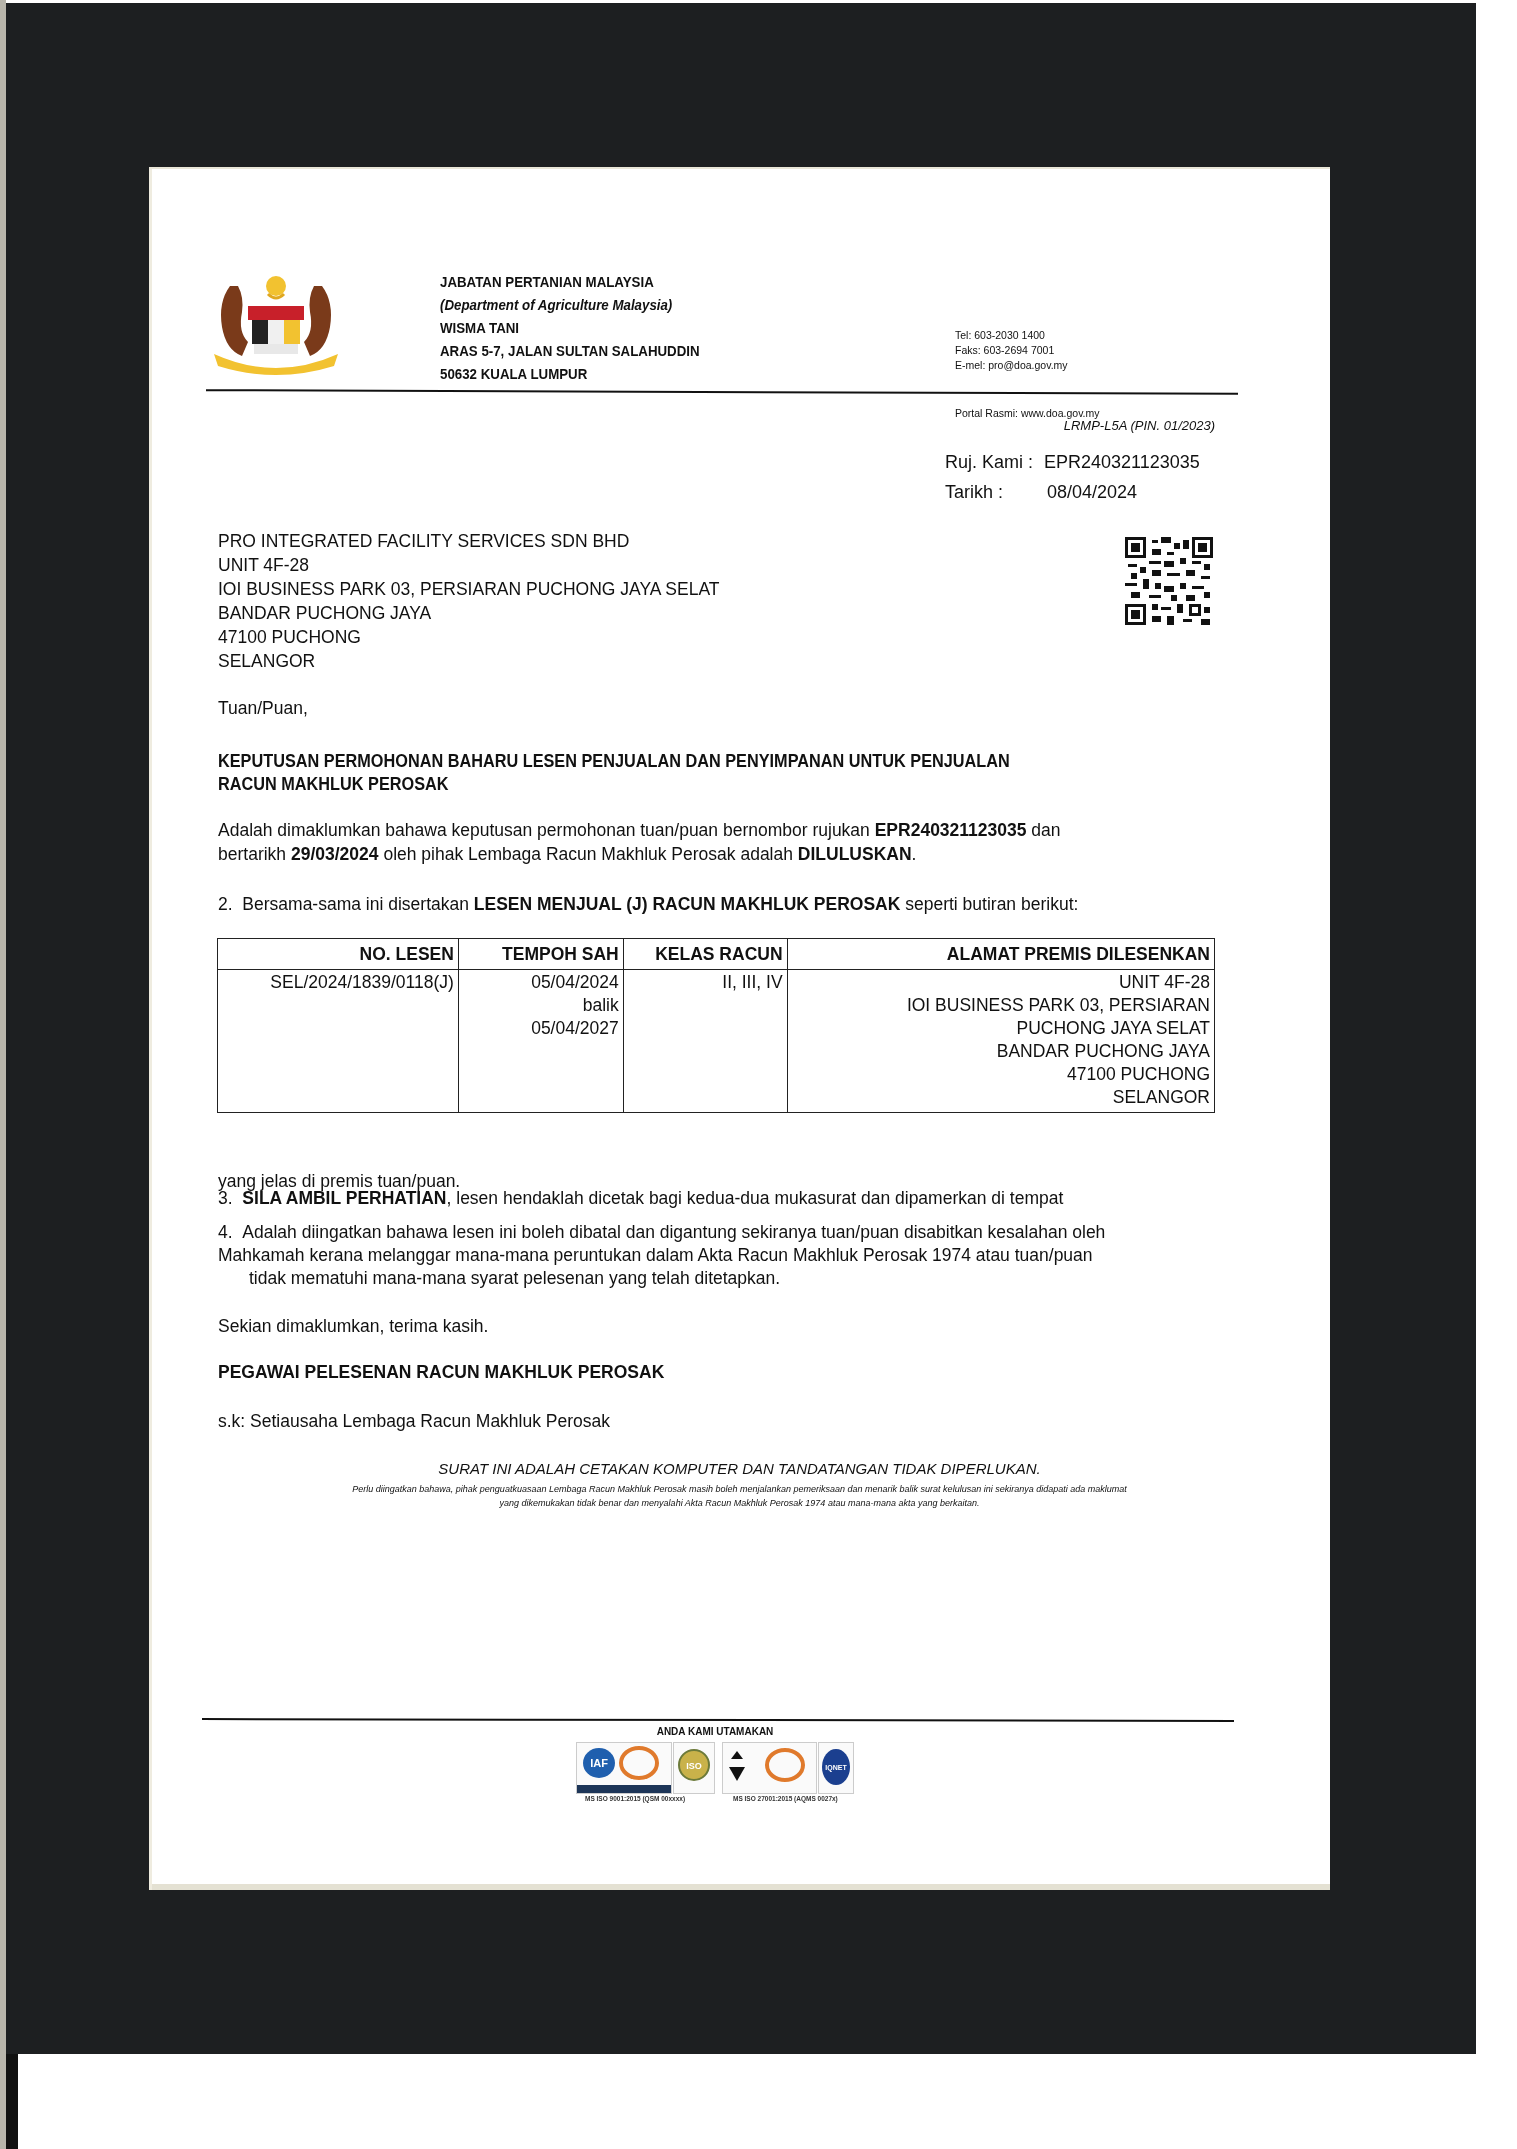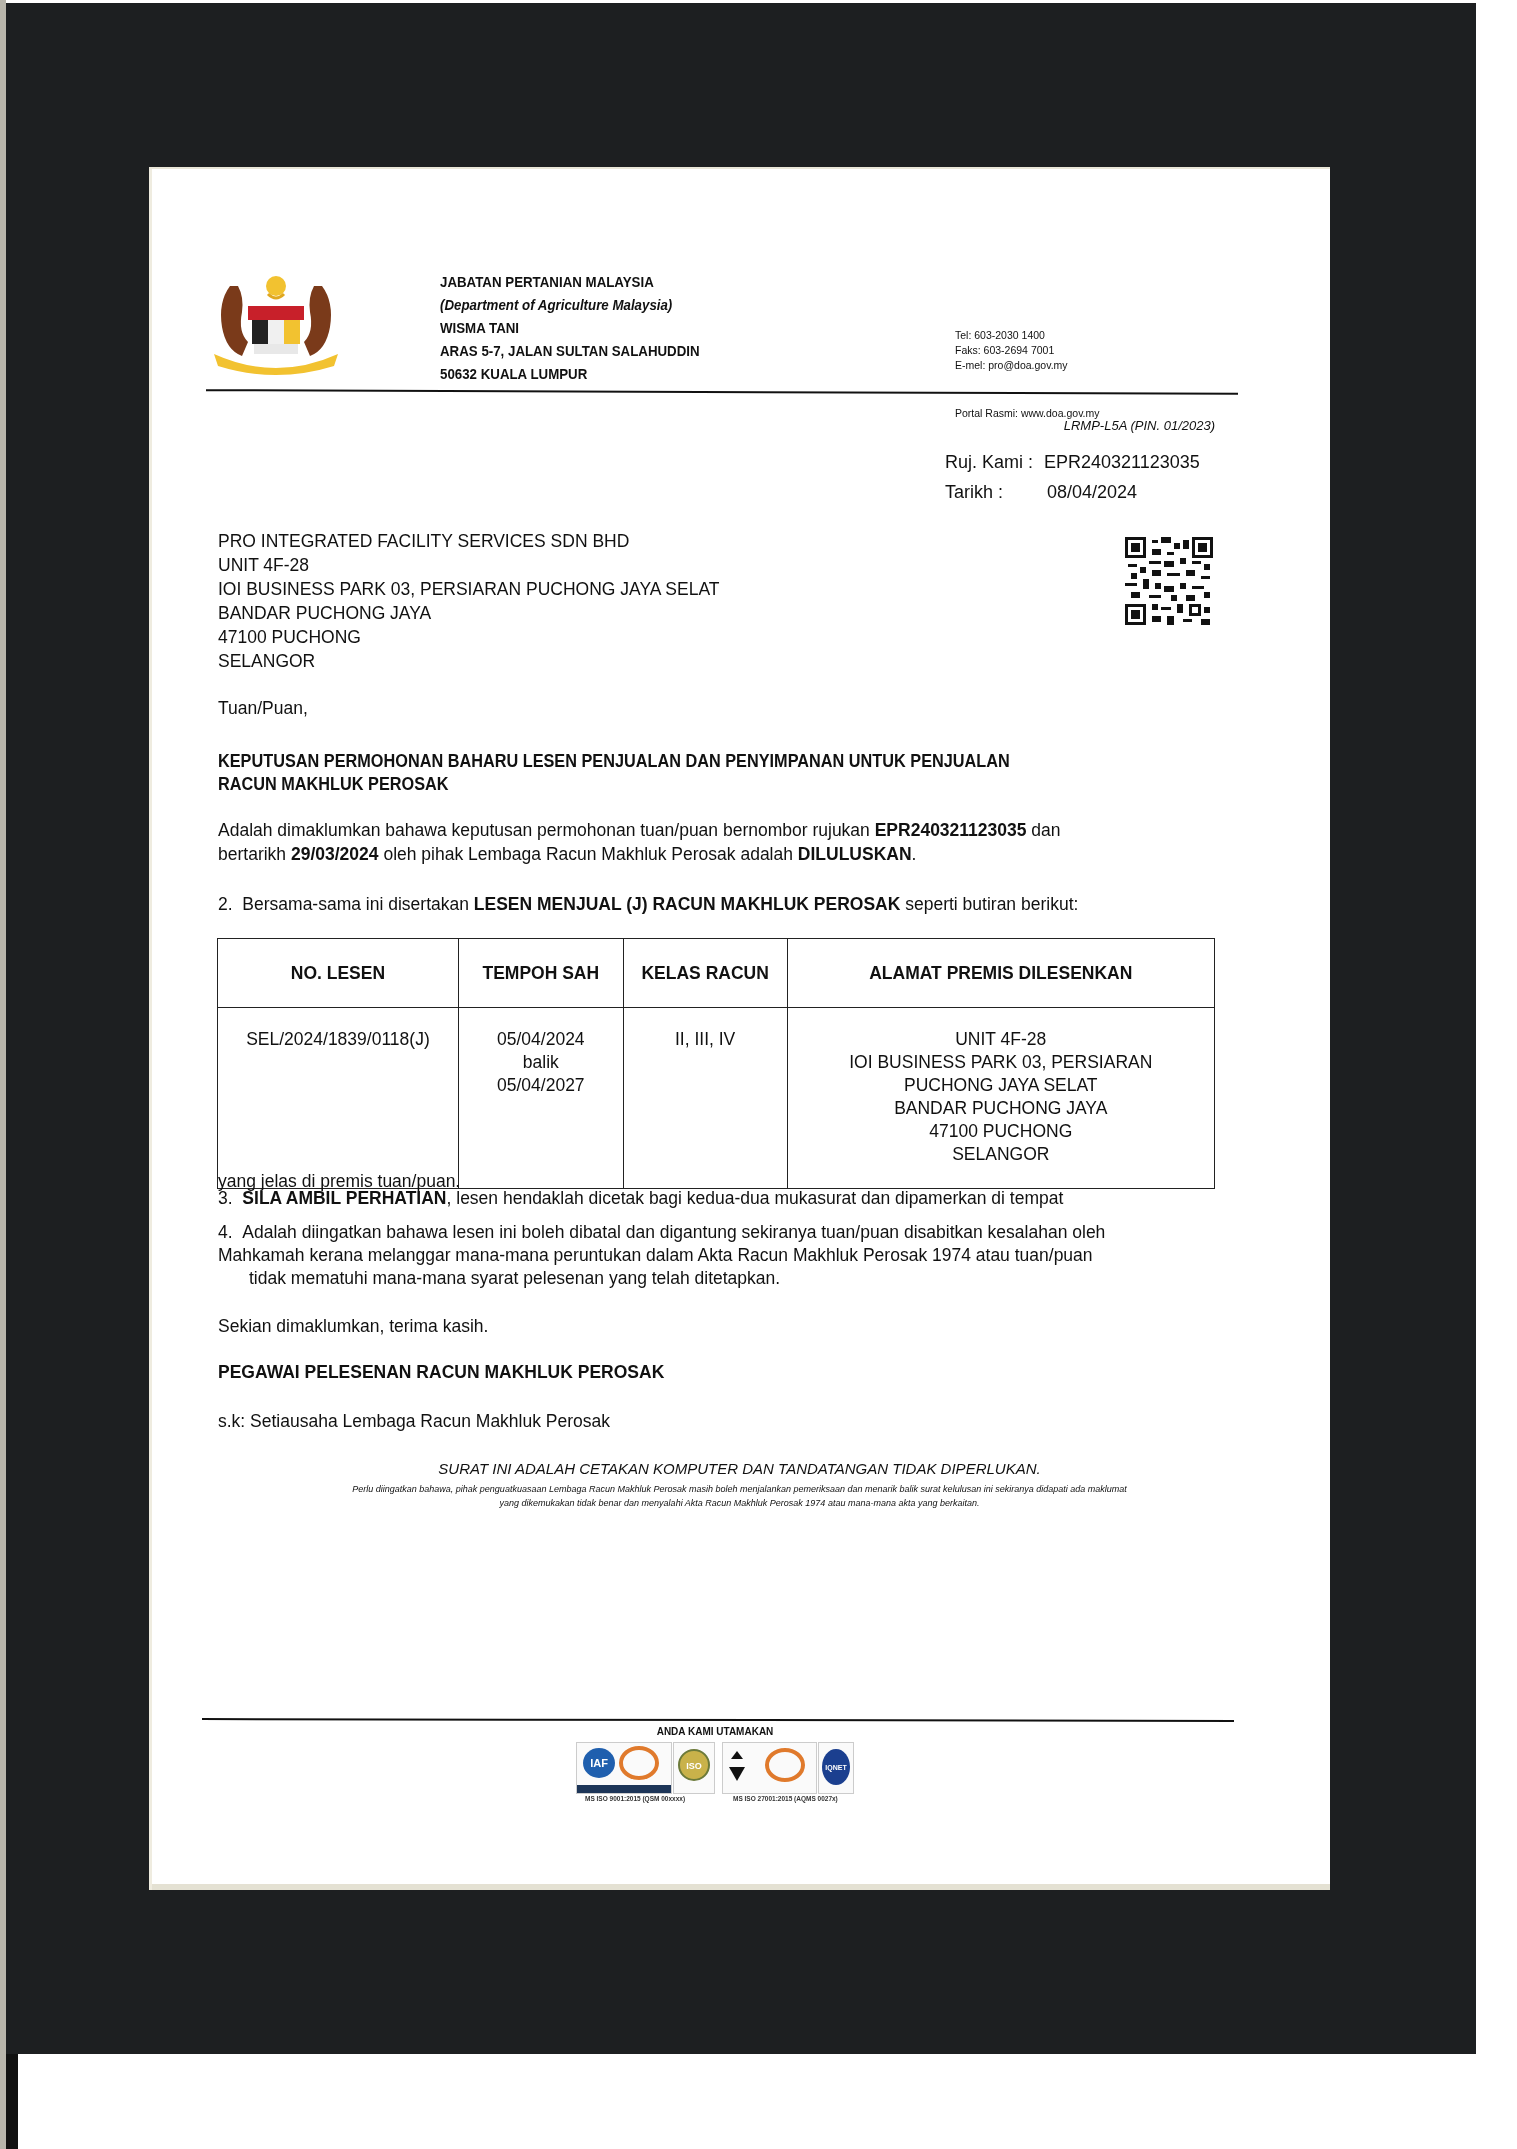--- a/index.html
+++ b/index.html
@@ -12,21 +12,21 @@
            box-shadow: inset 0 2px 0 #e9e6d8, inset 3px 0 0 #efece0, inset 0 -6px 0 #e4e1d3; }
   .abs { position:absolute; white-space:nowrap; }
   .crest { position:absolute; left:208px; top:272px; width:136px; height:106px; }
   .org { left:440px; font-weight:bold; font-size:14px; line-height:15px; transform:scaleX(0.95); transform-origin:left; }
   .contact { left:955px; font-size:10.5px; line-height:12px; }
   .hr { position:absolute; height:2px; background:#111; }
   .ref { font-size:18px; }
   .body { font-size:17.5px; left:218px; }
   .b { font-weight:bold; }
   table.lic { position:absolute; left:217px; top:938px; width:998px; border-collapse:collapse; font-size:17.5px; }
-  table.lic th, table.lic td { border:1.5px solid #222; text-align:center; vertical-align:top; padding:20px 4px; }
+  table.lic th, table.lic td { border:1.5px solid #222; text-align:right; vertical-align:top; padding:1px 4px; }
   table.lic th { font-weight:bold; height:28px; vertical-align:middle; }
   table.lic td { height:140px; line-height:23px; }
   .note { font-style:italic; font-size:15px; }
   .qr { position:absolute; left:1125px; top:537px; width:88px; height:88px; }
   .badge { position:absolute; border:1px solid #ccc; background:#fafafa; }
   .cap { font-size:6.5px; font-weight:bold; color:#333; }
 </style>
 </head>
 <body>
 

